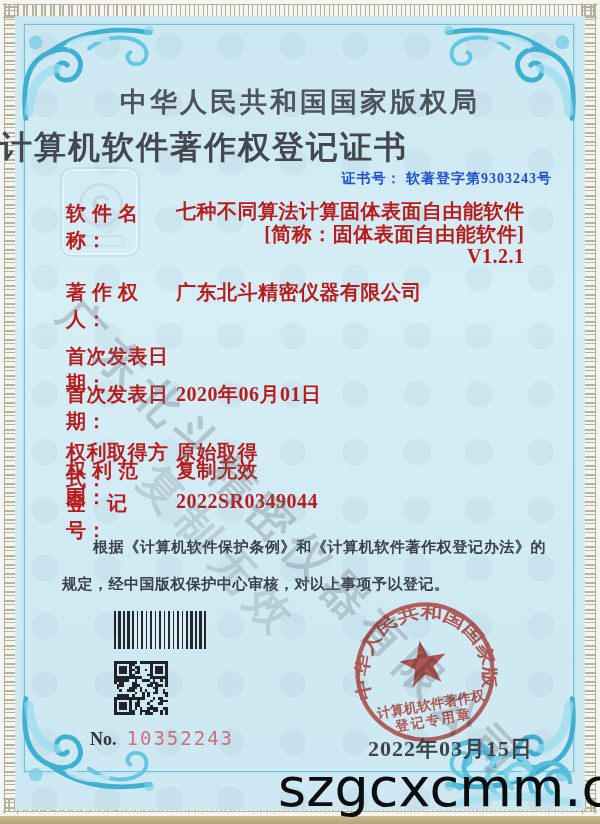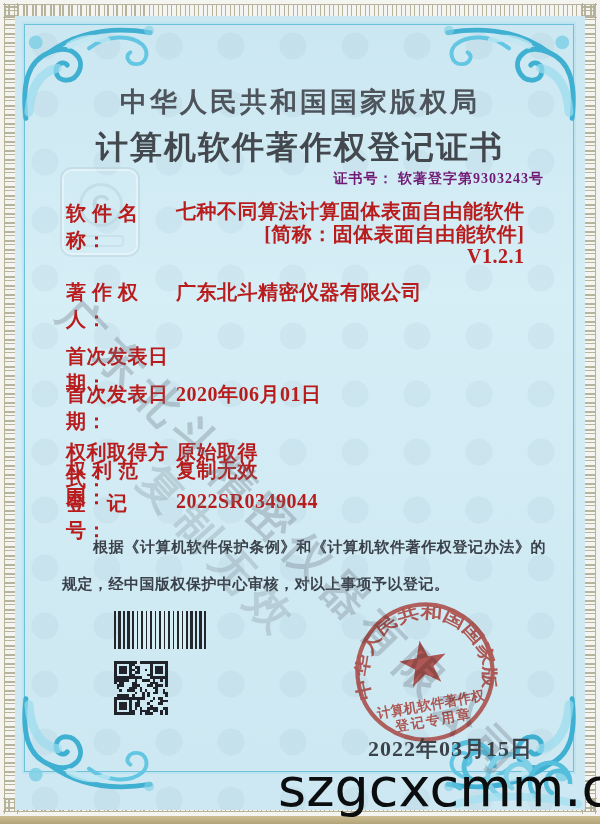--- a/index.html
+++ b/index.html
@@ -45,26 +45,26 @@
   .corner.tl{left:18px; top:23px;}
   .corner.tr{right:20px; top:23px; transform:scaleX(-1);}
   .corner.bl{left:18px; bottom:30px; transform:scaleY(-1);}
   .corner.br{right:20px; bottom:30px; transform:scale(-1,-1);}
   
   .t-authority{
     position:absolute; left:0; right:0; top:84px; text-align:center;
     font-size:27px; font-weight:700; color:#4e545b; letter-spacing:3px;
   }
   .t-title{
-    position:absolute; left:0; right:0; top:126px; text-align:center;
+    position:absolute; left:0; right:0; top:126px; 
     font-size:32px; font-weight:700; color:#43484f; letter-spacing:2px;
   }
   .t-certno{
-    position:absolute; right:56px; top:170px;
-    font-size:14px; font-weight:700; color:#701a75; letter-spacing:1px;
+    position:absolute; right:48px; top:170px;
+    font-size:14px; font-weight:700; color:#1d4ed8; letter-spacing:1px;
   }
   .row{position:absolute; left:66px; font-size:20px; font-weight:700; color:#b91c1c;}
   .row .lbl{display:inline-block; width:108px; letter-spacing:.5px;}
   .row .val{position:absolute; left:110px; top:0; white-space:nowrap; letter-spacing:.5px;}
   .val-lines div{line-height:22.5px; white-space:nowrap;text-align:right;}
   .statement{
     position:absolute; left:62px; top:529px; width:484px;
     font-size:15px; font-weight:700; color:#3a414a;
     line-height:37px; text-indent:31px; text-align:justify; letter-spacing:.5px;
   }
@@ -653,20 +653,23 @@
       <div class="d"></div>
       <div class="d"></div>
       <div></div>
       <div></div>
       <div></div>
       <div class="d"></div>
       <div></div>
       <div class="d"></div>
     </div>
 
+  <div class="serial">
+    <span>No.</span><span class="num">10352243</span>
+  </div>
 
   <svg id="seal" viewBox="0 0 160 160">
     <defs>
         <path id="arcTop" d="M 20,100 A 62,62 0 1 1 140,100" fill="none"></path>
       </defs>
     <circle cx="80" cy="80" r="72" fill="none" stroke="#d04a41" stroke-width="4.5" opacity=".95"></circle>
     <text font-size="18" fill="#d04a41" font-weight="bold" font-family="Liberation Serif,serif">
       <textPath href="#arcTop" startOffset="2" textLength="278" lengthAdjust="spacingAndGlyphs">中华人民共和国国家版权局</textPath>
     </text>
     <polygon fill="#d04a41" points="80,46 86.2,64 105,64.3 90,75.4 95.4,93.4 80,82.5 64.6,93.4 70,75.4 55,64.3 73.8,64"></polygon>

